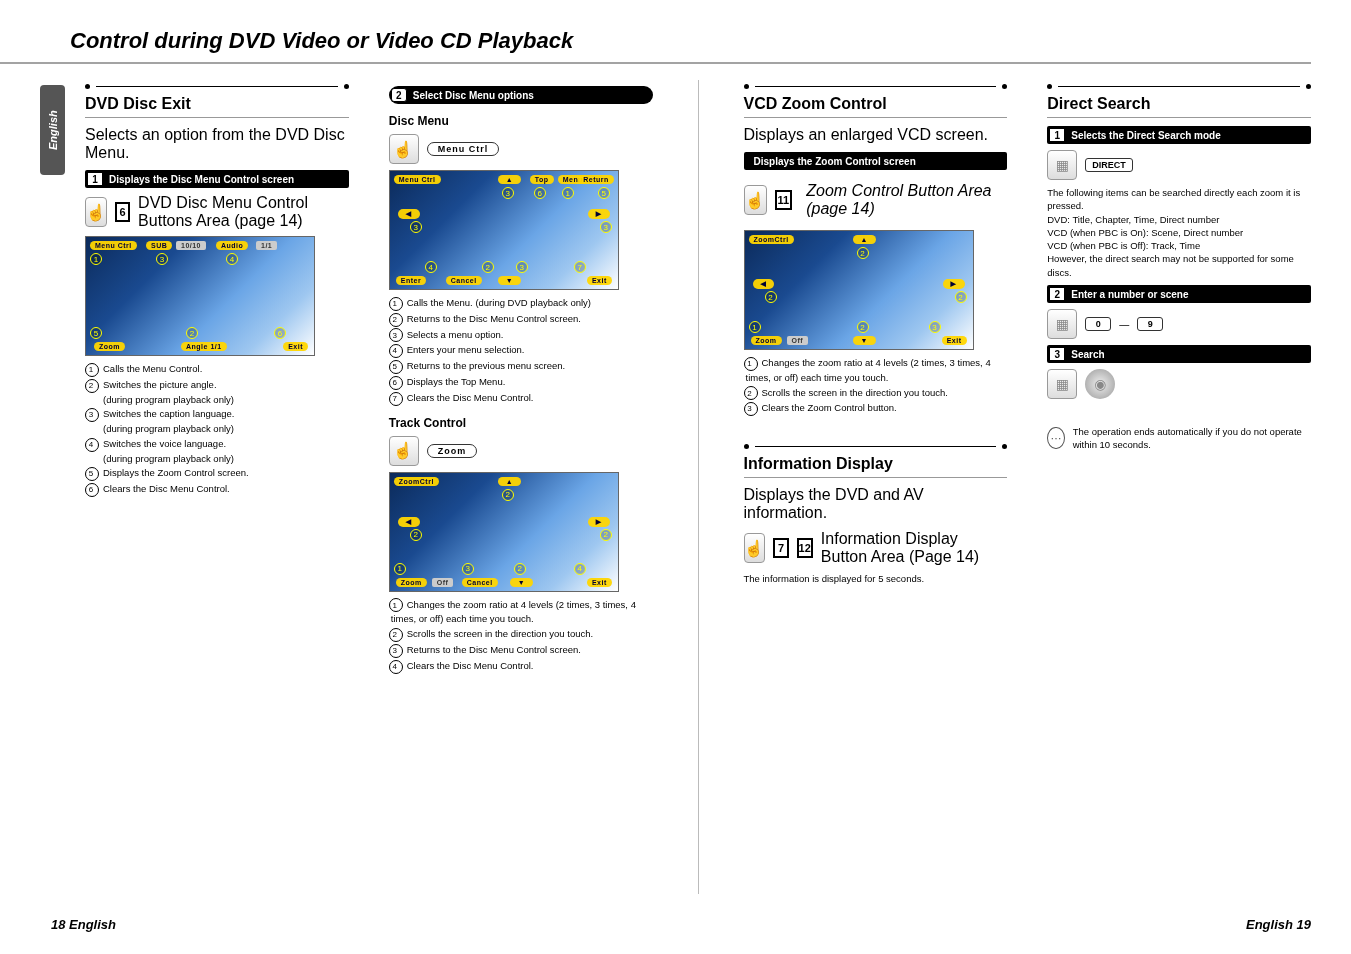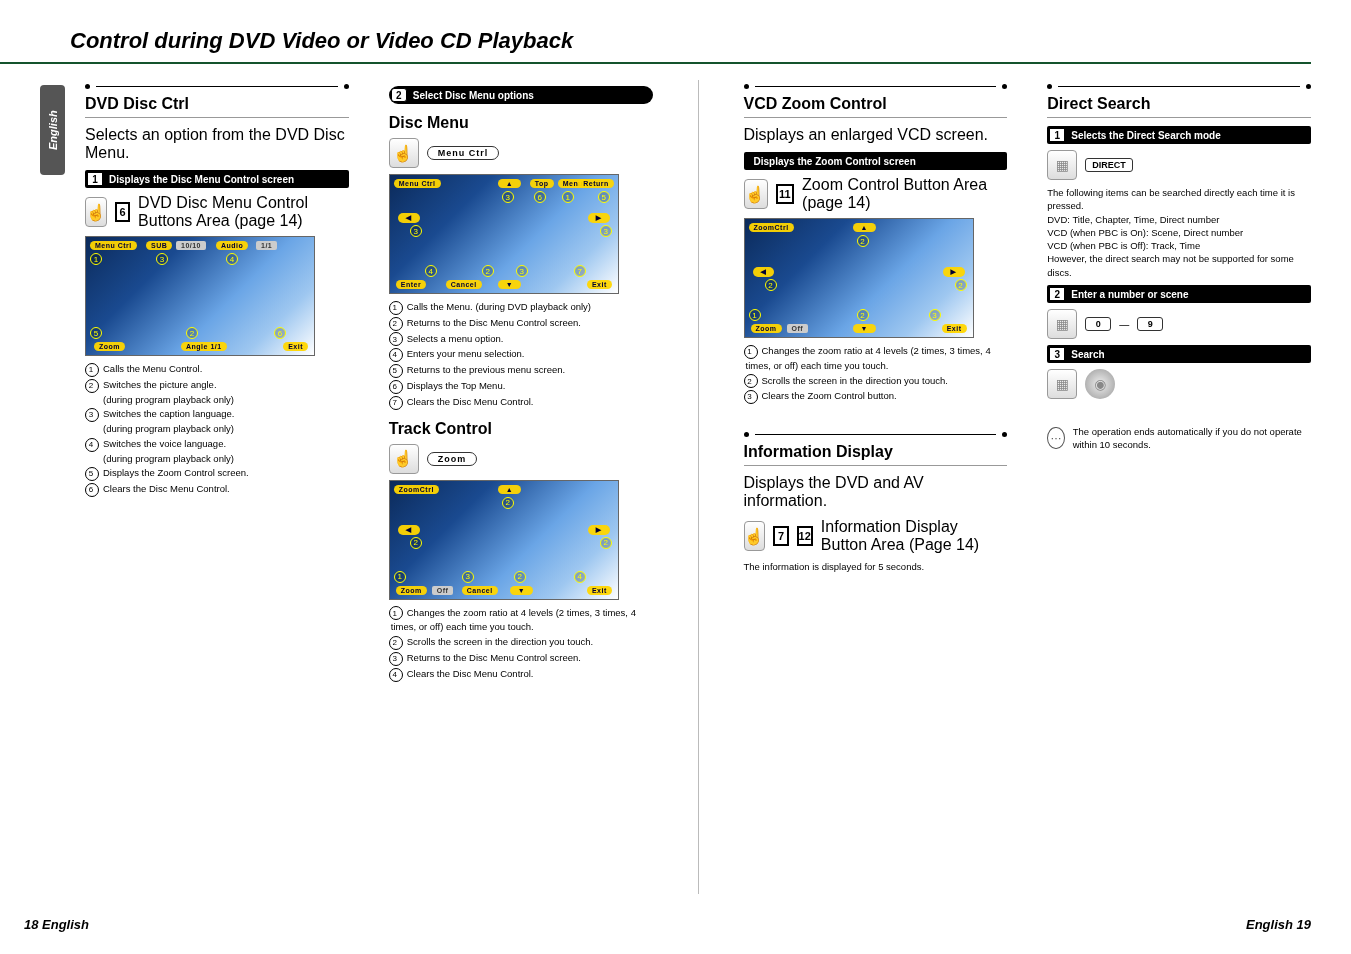--- a/index.html
+++ b/index.html
@@ -10,21 +10,21 @@
     height: 954px;
     position: relative;
     font-size: 10px;
     color: #000;
   }
   .page-title {
     font-size: 22px;
     font-weight: bold;
     font-style: italic;
     padding: 28px 0 8px 70px;
-    border-bottom: 2px solid #14532d;
+    border-bottom: 2px solid #a3a3a3;
     margin: 0 40px 0 0;
   }
   .side-tab {
     position: absolute;
     left: 40px;
     top: 85px;
     width: 25px;
     height: 90px;
     background: #555;
     border-radius: 4px;
@@ -177,28 +177,28 @@
     width:12px;height:12px;
     border:1px solid #000;
     border-radius:50%;
     align-items:center;justify-content:center;
     margin-right:4px;
     font-size:8px;
   }
   ol.notes li { margin: 1px 0; padding-left: 2px; text-indent: -2px;}
   ol.notes li .sub { display:block; padding-left: 18px; }
   h3.sub {
-    font-size: 16px;
+    font-size: 12px;
     font-weight: bold;
     margin: 10px 0 2px 0;
   }
   .footer-left {
     position:absolute;
     bottom: 22px;
-    left: 24px;
+    left: 51px;
     font-size: 13px;
     font-weight:bold;
     font-style:italic;
   }
   .footer-right {
     position:absolute;
     bottom: 22px;
     right: 40px;
     font-size: 13px;
     font-weight:bold;
@@ -225,21 +225,21 @@
 <div class="side-tab">English</div>
 
 <div class="content">
 
   <div class="col">
     <div class="sec-head">
         <span class="corner-dot"></span>
         <div class="line"></div>
         <span class="corner-dot"></span>
       </div>
-    <h2 class="section">DVD Disc Ctrl</h2>
+    <h2 class="section">DVD Disc Exit</h2>
     <hr class="hr-small">
     <div class="desc">Selects an option from the DVD Disc Menu.</div>
 
     <div class="step-bar">
       <div class="step-num">1</div>
       <div class="label">Displays the Disc Menu Control screen</div>
     </div>
 
     <div class="icon-row">
       <div class="touch-icon">☝</div>
@@ -366,21 +366,21 @@
     <div class="desc">Displays an enlarged VCD screen.</div>
 
     <div class="step-bar">
       <div style="width:10px;"></div>
       <div class="label">Displays the Zoom Control screen</div>
     </div>
 
     <div class="icon-row">
       <div class="touch-icon">☝</div>
       <div class="box-num">11</div>
-      <div class="desc" style="margin:0;">Zoom Control Button Area (page 14)</div>
+      <div class="desc" style="margin:6px;font-style:italic;">Zoom Control Button Area (page 14)</div>
     </div>
 
     <div class="screen-shot small">
       <span class="ss-label" style="top:4px;left:4px;">ZoomCtrl</span>
       <span class="ss-label" style="top:4px;left:108px;padding:1px 8px;">▲</span>
       <span class="ss-mark" style="top:16px;left:112px;">2</span>
       <span class="ss-label" style="top:48px;left:8px;padding:1px 8px;">◀</span>
       <span class="ss-mark" style="top:60px;left:20px;">2</span>
       <span class="ss-label" style="top:48px;right:8px;padding:1px 8px;">▶</span>
       <span class="ss-mark" style="top:60px;right:6px;">2</span>
@@ -429,21 +429,21 @@
     <hr class="hr-small">
 
     <div class="step-bar">
       <div class="step-num">1</div>
       <div class="label">Selects the Direct Search mode</div>
     </div>
     <div class="icon-row">
       <div class="keypad-icon">▦</div>
       <span class="btn-rect">DIRECT</span>
     </div>
-    <div class="note-text" style="white-space:pre-line;">The following items can be searched directly each time it is pressed.
+    <div class="note-text" style="white-space:pre-line;">The following items can be searched directly each zoom it is pressed.
 DVD: Title, Chapter, Time, Direct number
 VCD (when PBC is On): Scene, Direct number
 VCD (when PBC is Off): Track, Time
 However, the direct search may not be supported for some discs.</div>
 
     <div class="step-bar">
       <div class="step-num">2</div>
       <div class="label">Enter a number or scene</div>
     </div>
     <div class="icon-row">

